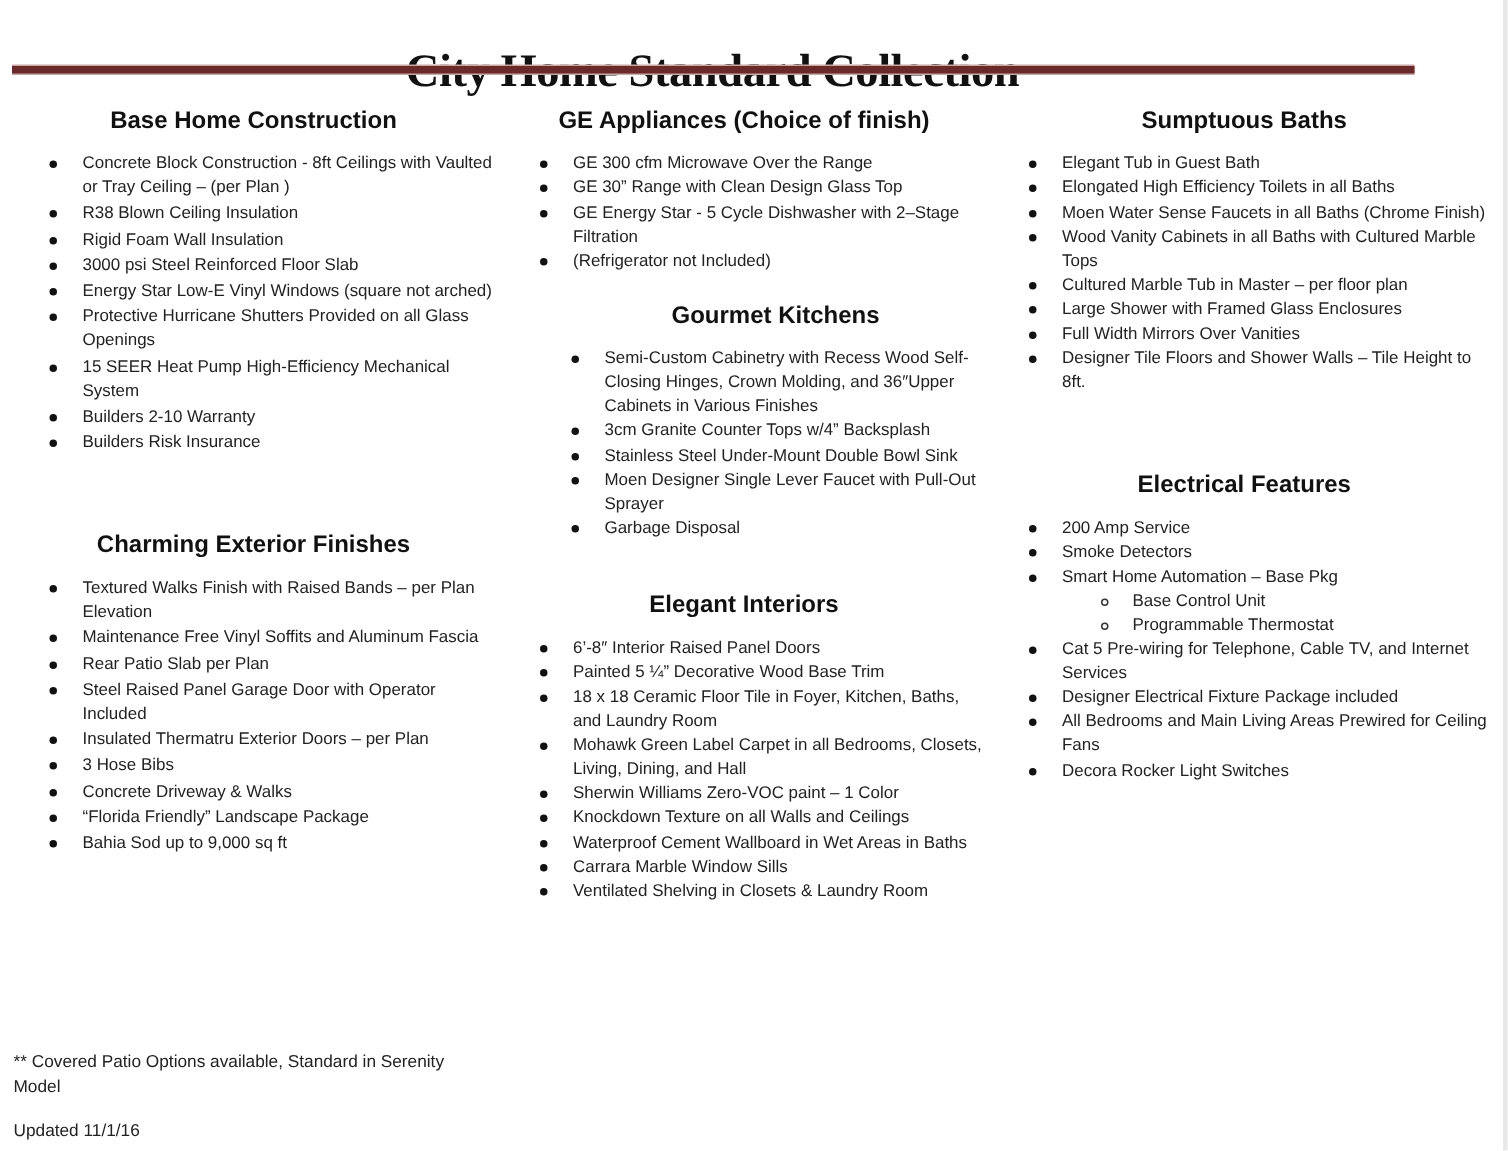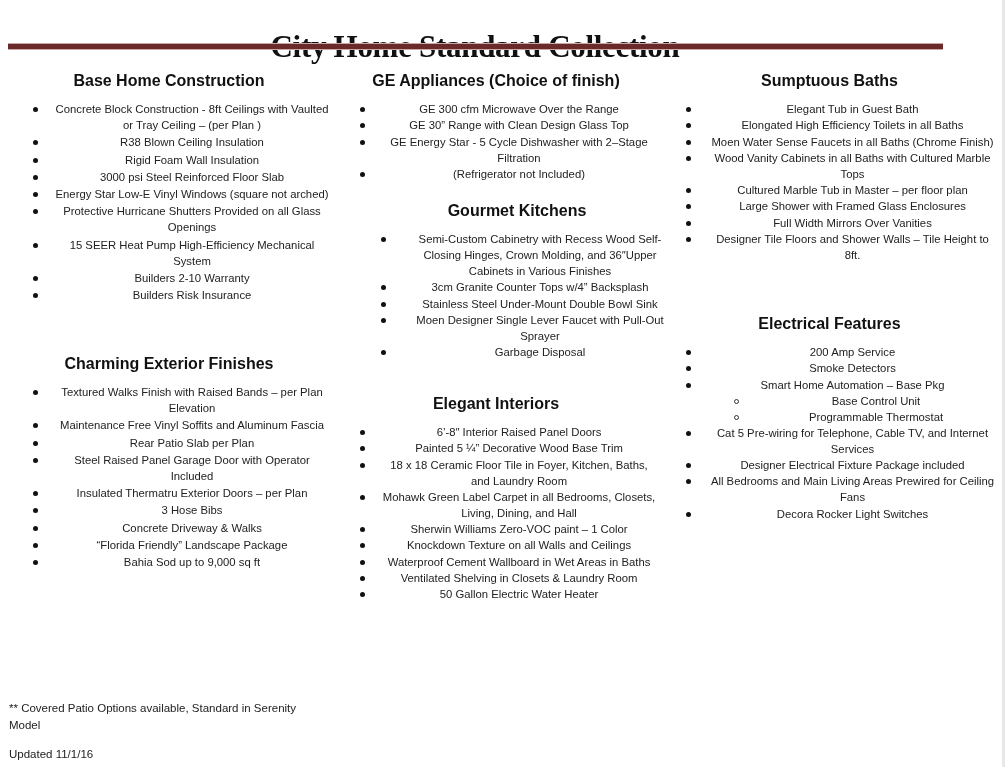--- a/index.html
+++ b/index.html
@@ -58,21 +58,20 @@
       font-size: 16px;
       line-height: 20px;
       margin: 0;
       color: #111;
       text-align: center;
     }
     ul.items {
       list-style: none;
       margin: 10px 0 0 0;
       padding: 0;
-      text-align: center;
     }
     ul.items > li {
       position: relative;
       padding-left: 46px;
       font-size: 11.3px;
       line-height: 16px;
       margin-bottom: 1.3px;
       color: #222;
     }
     ul.items > li::before {
@@ -201,22 +200,22 @@
   <div class="section" id="sec-interiors">
     <h2 class="section-heading">Elegant Interiors</h2>
     <ul class="items tight">
       <li>6’-8″ Interior Raised Panel Doors</li>
       <li>Painted 5 ¼” Decorative Wood Base Trim</li>
       <li>18 x 18 Ceramic Floor Tile in Foyer, Kitchen, Baths, and Laundry Room</li>
       <li>Mohawk Green Label Carpet in all Bedrooms, Closets, Living, Dining, and Hall</li>
       <li>Sherwin Williams Zero-VOC paint – 1 Color</li>
       <li>Knockdown Texture on all Walls and Ceilings</li>
       <li>Waterproof Cement Wallboard in Wet Areas in Baths</li>
+      <li>Carrara Marble Window Sills</li>
       <li>Ventilated Shelving in Closets &amp; Laundry Room</li>
-      <li>50 Gallon Electric Water Heater</li>
     </ul>
   </div>
 </div>
 
 <div class="col col-3">
   <div class="section" id="sec-baths">
     <h2 class="section-heading">Sumptuous Baths</h2>
     <ul class="items tight">
       <li>Elegant Tub in Guest Bath</li>
       <li>Elongated High Efficiency Toilets in all Baths</li>

